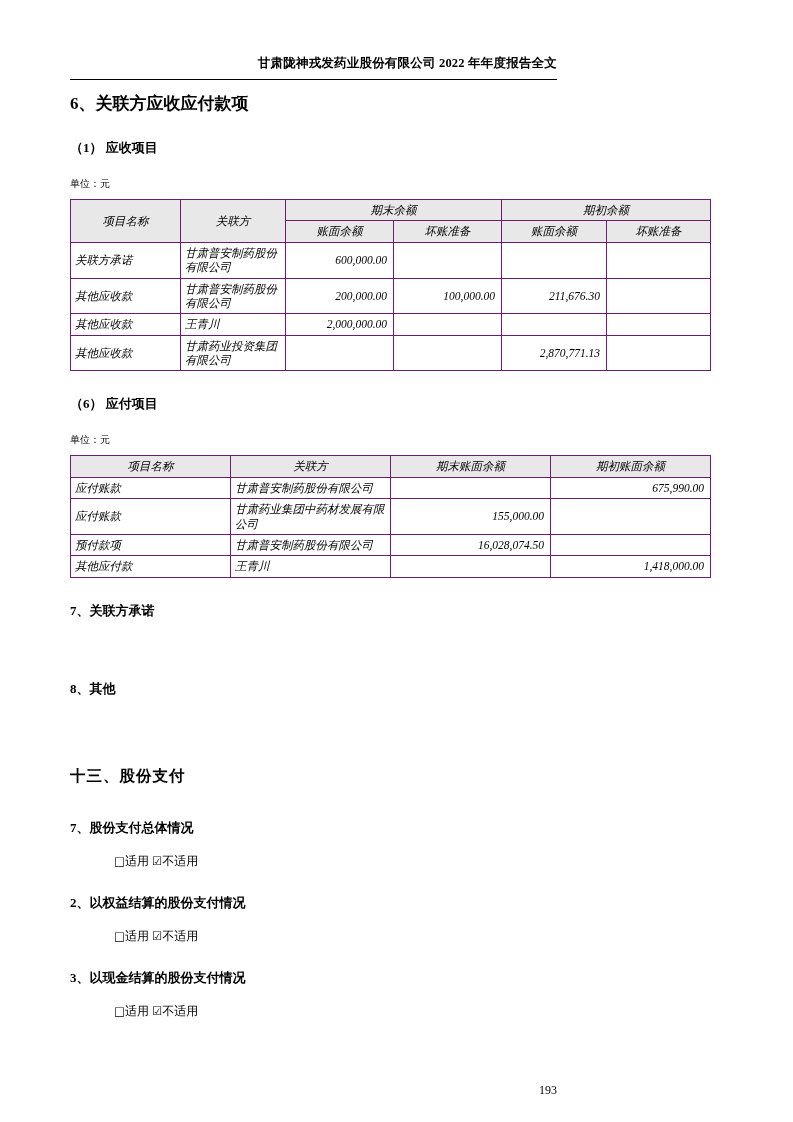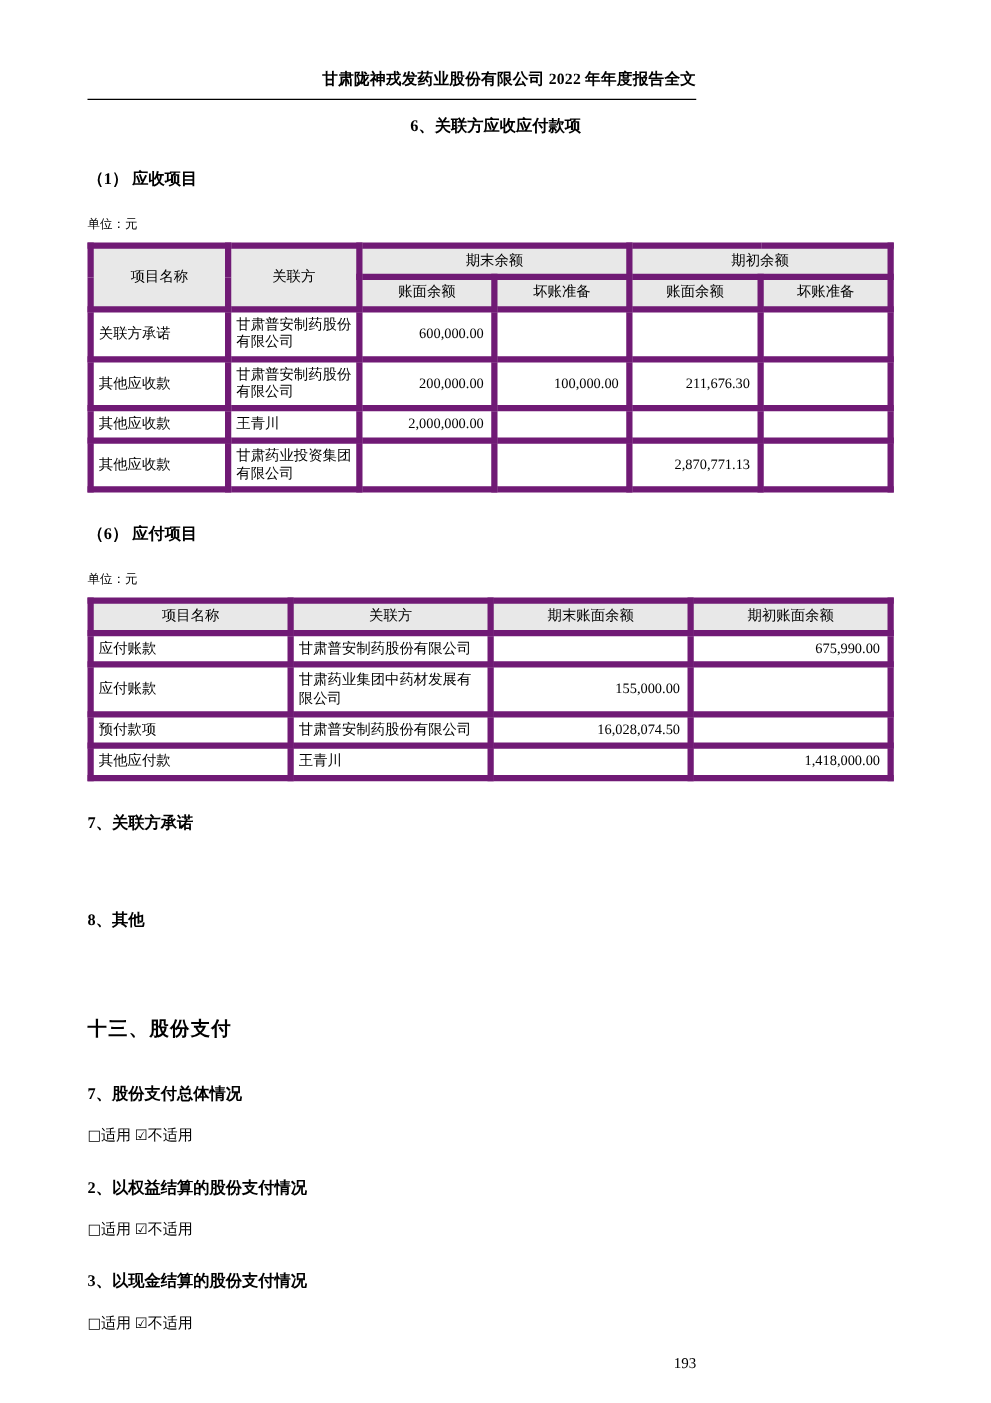--- a/index.html
+++ b/index.html
@@ -38,25 +38,24 @@
     right: 70px;
     border-top: 1.4px solid #000;
   }
   .content {
     position: absolute;
     top: 92px;
     left: 70px;
     width: 653px;
   }
   .h-sec {
-    font-size: 13px;
+    font-size: 17px;
     font-weight: bold;
     font-family: "Liberation Serif", serif;
     margin: 0 0 0 0;
-    text-align: center;
   }
   .sub-h {
     font-size: 13px;
     font-weight: bold;
     font-family: "Liberation Serif", serif;
   }
   .spacer-8 { height: 8px; }
   .spacer-16 { height: 16px; }
   .spacer-20 { height: 20px; }
   .spacer-24 { height: 24px; }
@@ -67,27 +66,28 @@
     font-family: "Liberation Serif", serif;
     padding-right: 6px;
   }
   table.doc {
     border-collapse: collapse;
     width: 640px;
     margin-left: 0;
     table-layout: fixed;
   }
   table.doc td, table.doc th {
-    border: 5px solid #701a75;
+    border: 1px solid #701a75;
     font-size: 11.5px;
     font-family: "Liberation Serif", serif;
     font-weight: normal;
     padding: 3px 4px;
     vertical-align: middle;
     line-height: 1.25;
+    font-style: italic;
   }
   .hdr-cell {
     background: #e8e8e8;
     text-align: center;
     font-weight: normal;
   }
   .l { text-align: left; }
   .r { text-align: right; padding-right: 6px !important; }
   .num {
     font-family: "Liberation Serif", serif;
@@ -95,20 +95,21 @@
   }
   .big-title {
     font-size: 15.5px;
     font-weight: bold;
     font-family: "Liberation Serif", serif;
     letter-spacing: 1px;
   }
   .applic {
     font-size: 12px;
     font-family: "Liberation Serif", serif;
+    margin-left: 44px;
   }
   .applic .box {
     font-family: "DejaVu Sans", sans-serif;
     font-size: 11.5px;
   }
   .page-num {
     position: absolute;
     right: 70px;
     top: 1042px;
     font-size: 12px;

